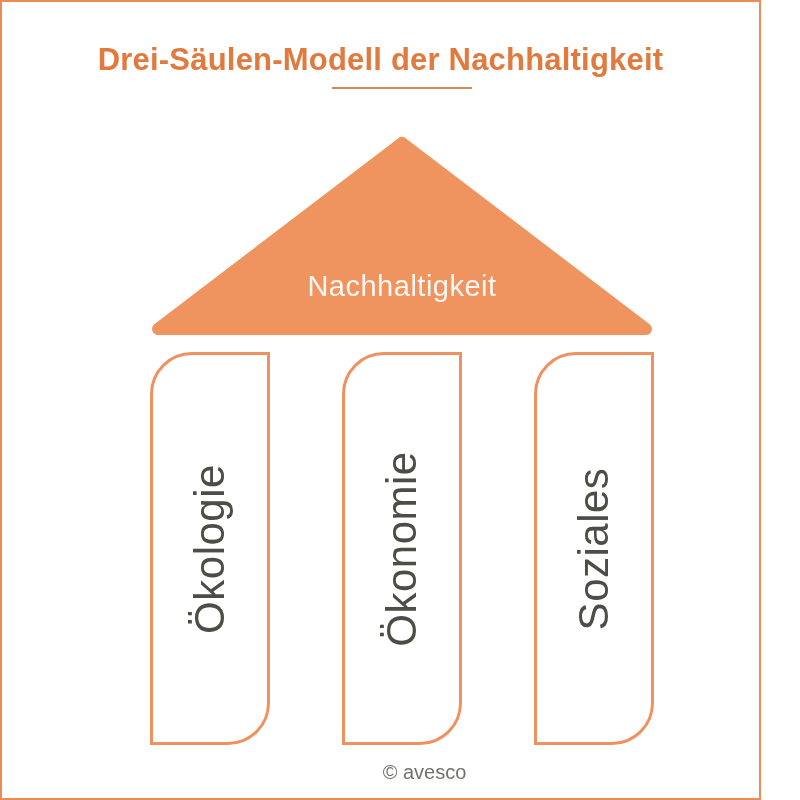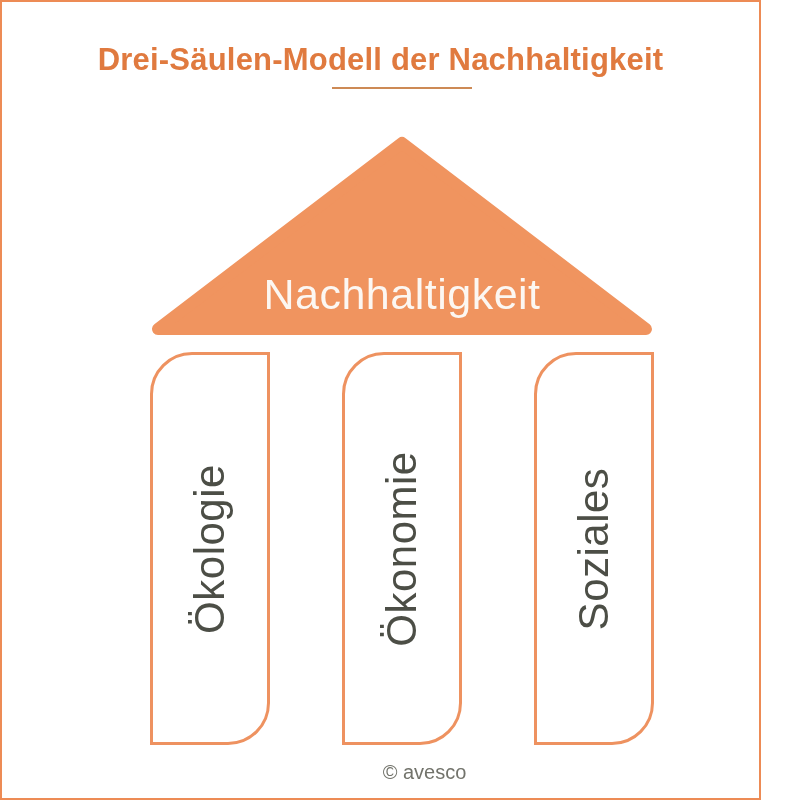--- a/index.html
+++ b/index.html
@@ -43,21 +43,21 @@
     top: 133px;
     width: 504px;
     height: 202px;
   }
   .roof-label {
     position: absolute;
     left: 150px;
     top: 268px;
     width: 500px;
     text-align: center;
-    font-size: 43px;
+    font-size: 29px;
     font-weight: 400;
     color: #FCF7F2;
     letter-spacing: 0.5px;
   }
   .pillar {
     position: absolute;
     top: 350px;
     width: 120px;
     height: 393px;
     background: #ffffff;

